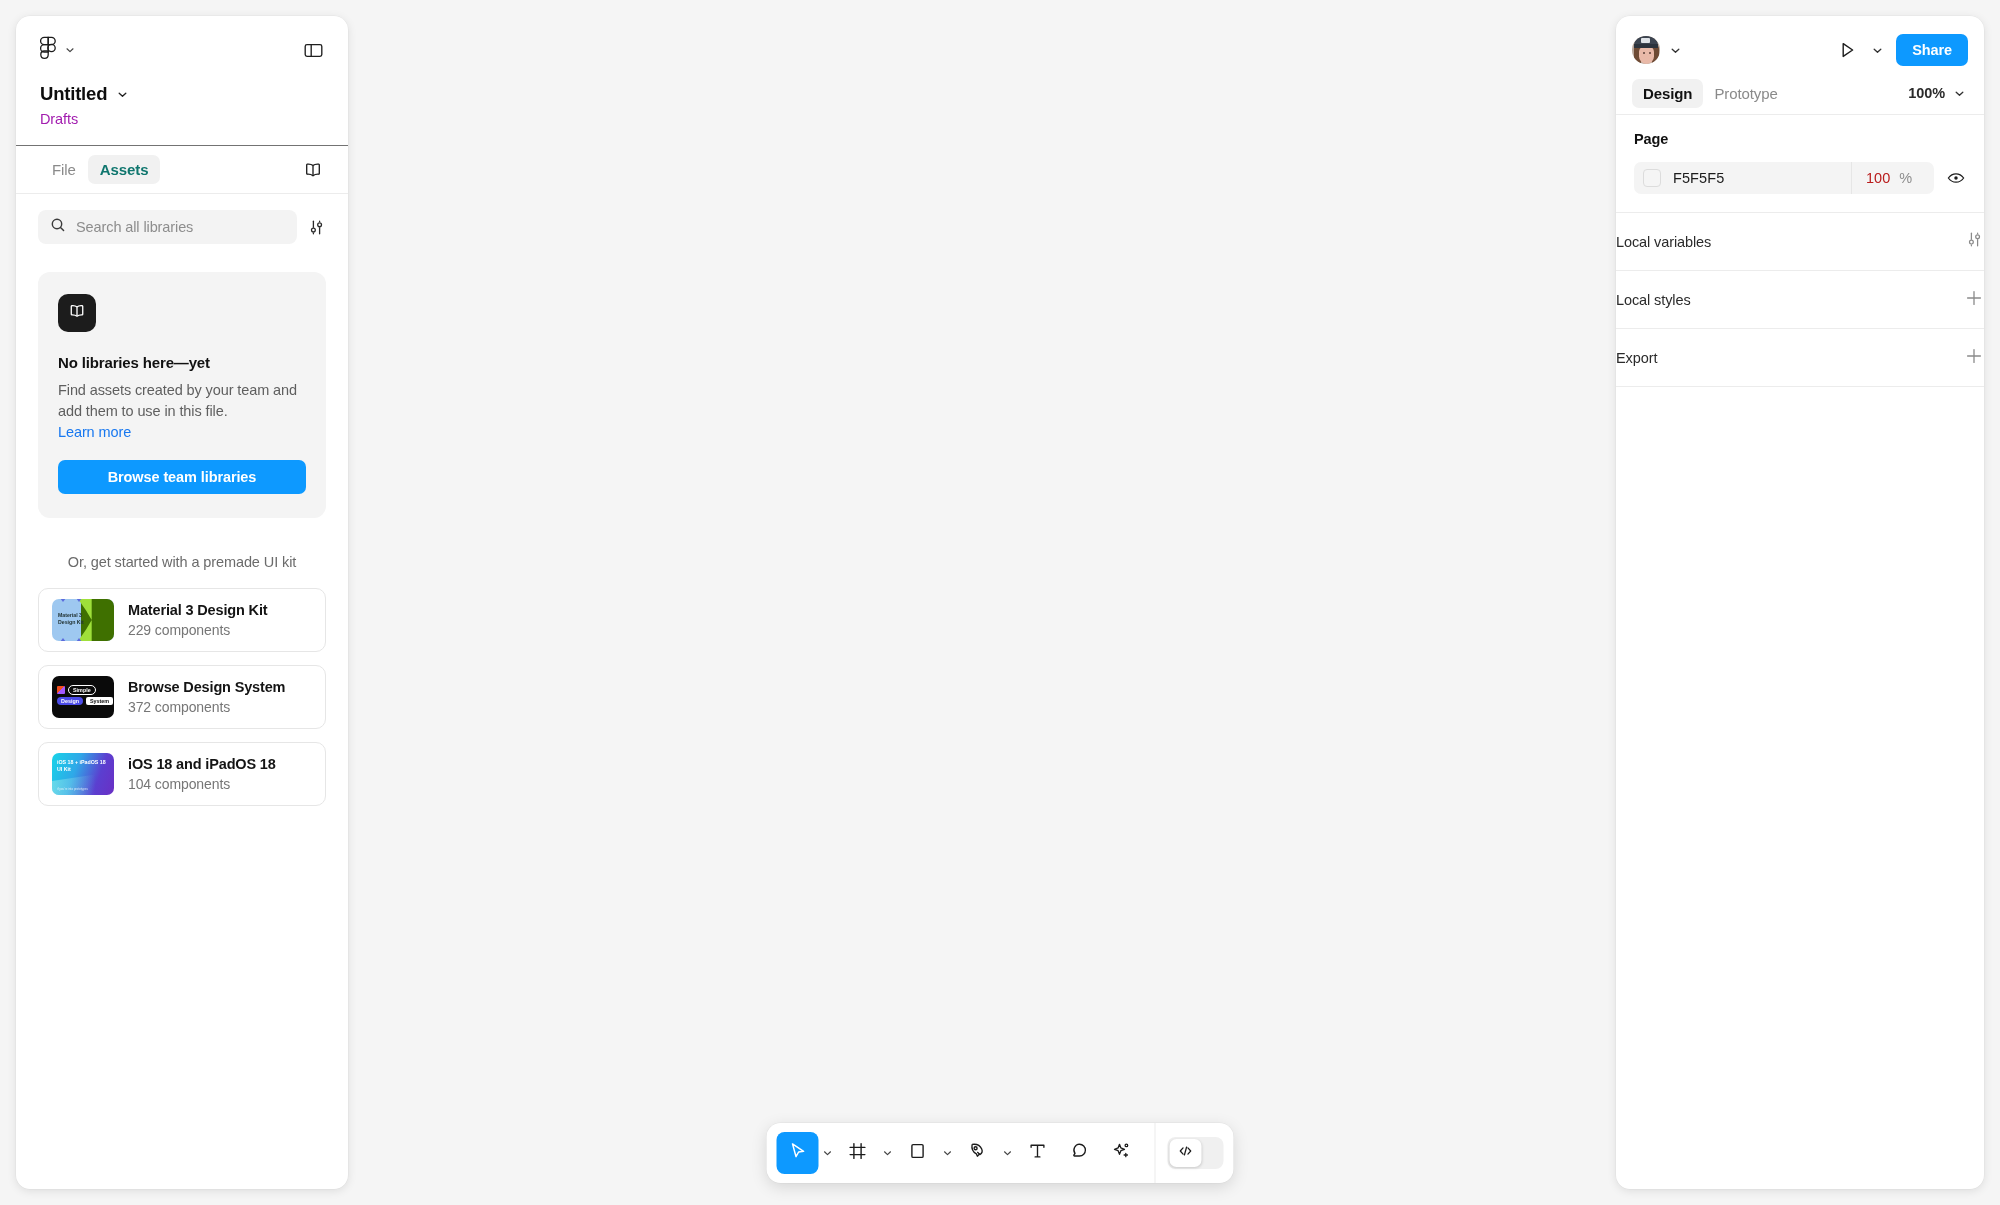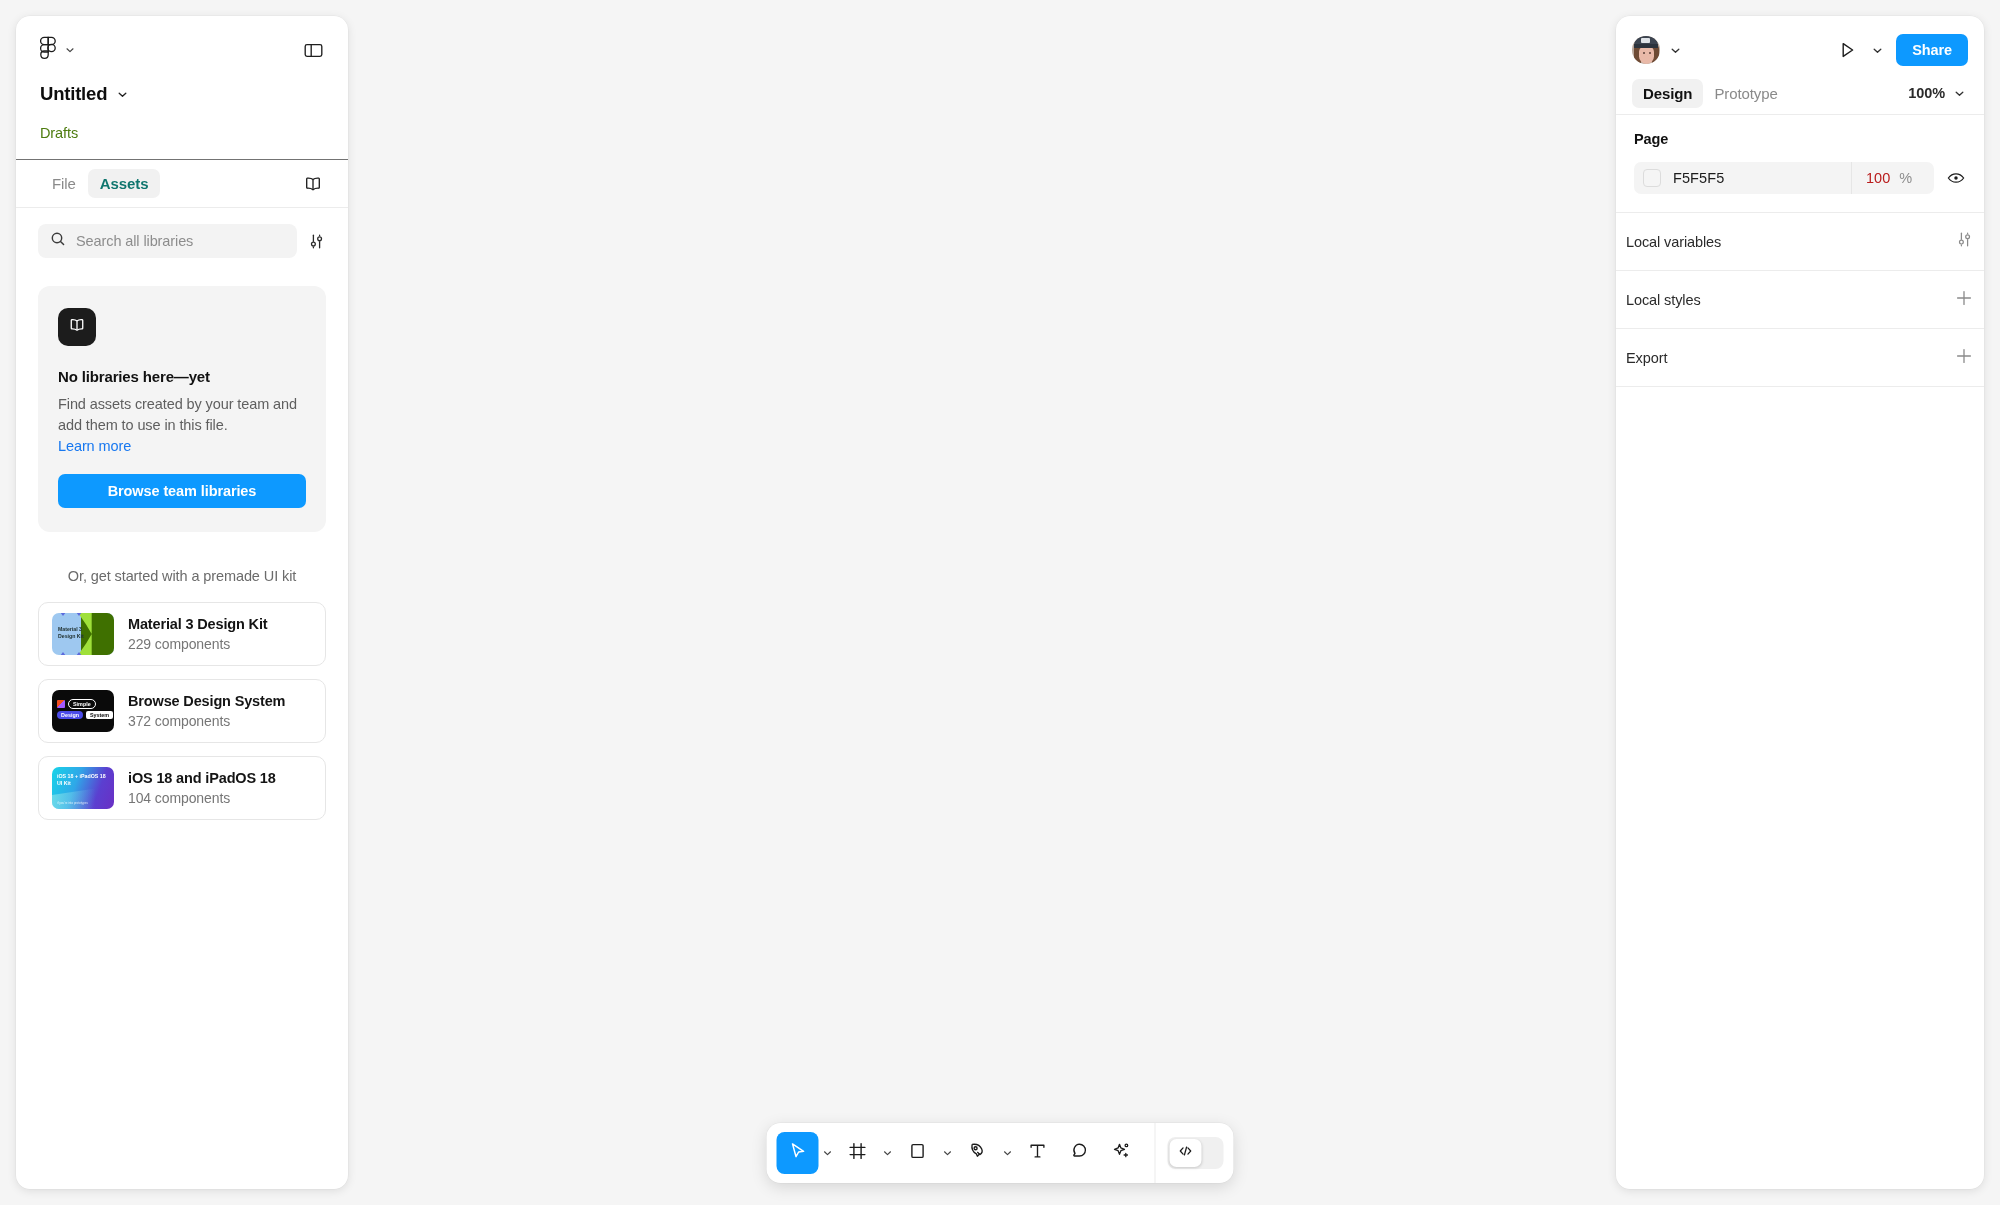--- a/index.html
+++ b/index.html
@@ -25,21 +25,21 @@
 
   .lp-top { padding: 20px 24px 18px 24px; border-bottom: 1px solid #737373; }
   .lp-row1 { display: flex; align-items: center; justify-content: space-between; height: 28px; }
   .figma-logo-wrap { display: flex; align-items: center; gap: 9px; cursor: pointer; }
   .chev { width: 10px; height: 10px; flex: none; }
   .chev svg { display:block; }
   .icon-btn { display: flex; align-items: center; justify-content: center; cursor: pointer; }
 
   .file-title-row { display: flex; align-items: center; gap: 10px; margin-top: 19px; }
   .file-title { font-size: 18.5px; font-weight: 700; color: #0d0d0d; letter-spacing: -0.2px; }
-  .file-sub { font-size: 14.5px; color: #4d7c0f; margin-top: 20px; letter-spacing: -0.1px; }
+  .file-sub { font-size: 14.5px; color: #a21caf; margin-top: 6px; letter-spacing: -0.1px; }
 
   .lp-tabs { display: flex; align-items: center; padding: 9px 24px; border-bottom: 1px solid #ececec; height: 48px; }
   .tab { font-size: 15px; color: #8a8a8a; padding: 6px 12px; border-radius: 7px; cursor: pointer; letter-spacing: -0.1px; }
   .tab.active { background: #f1f1f1; color: #0f766e; font-weight: 700; }
   .lp-tabs-spacer { flex: 1; }
 
   .search-row { display: flex; align-items: center; gap: 10px; padding: 16px 22px 10px 22px; }
   .search-box {
     flex: 1; height: 34px; background: #f3f3f3; border-radius: 8px;
     display: flex; align-items: center; gap: 10px; padding: 0 12px;
@@ -131,21 +131,21 @@
   .swatch { width: 18px; height: 18px; border-radius: 4px; border: 1px solid #dcdcdc; flex: none; }
   .fill-hex { font-size: 14.5px; color: #1c1c1c; letter-spacing: 0.1px; }
   .fill-sep { width: 1px; height: 100%; background: #e6e6e6; }
   .fill-right { width: 82px; display: flex; align-items: center; justify-content: flex-start; gap: 9px; padding-left: 14px; cursor: pointer; }
   .fill-op { font-size: 14.5px; color: #b91c1c; }
   .fill-pct { font-size: 14.5px; color: #8d8d8d; }
   .eye-btn { display:flex; align-items:center; justify-content:center; cursor:pointer; flex:none; }
 
   .list-row {
     height: 58px; display: flex; align-items: center; justify-content: space-between;
-    padding: 0 10px; border-top: 1px solid #ececec; cursor: pointer;
+    padding: 0 0; border-top: 1px solid #ececec; cursor: pointer;
   }
   .list-row-label { font-size: 14.5px; color: #2b2b2b; letter-spacing: -0.1px; }
 
   
   #toolbar {
     position: absolute; left: 50%; transform: translateX(-50%); bottom: 22px;
     height: 60px; background: #fff; border-radius: 14px;
     box-shadow: 0 4px 16px rgba(0,0,0,0.13), 0 0 0 0.5px rgba(0,0,0,0.05);
     display: flex; align-items: center; padding: 0 10px;
   }

